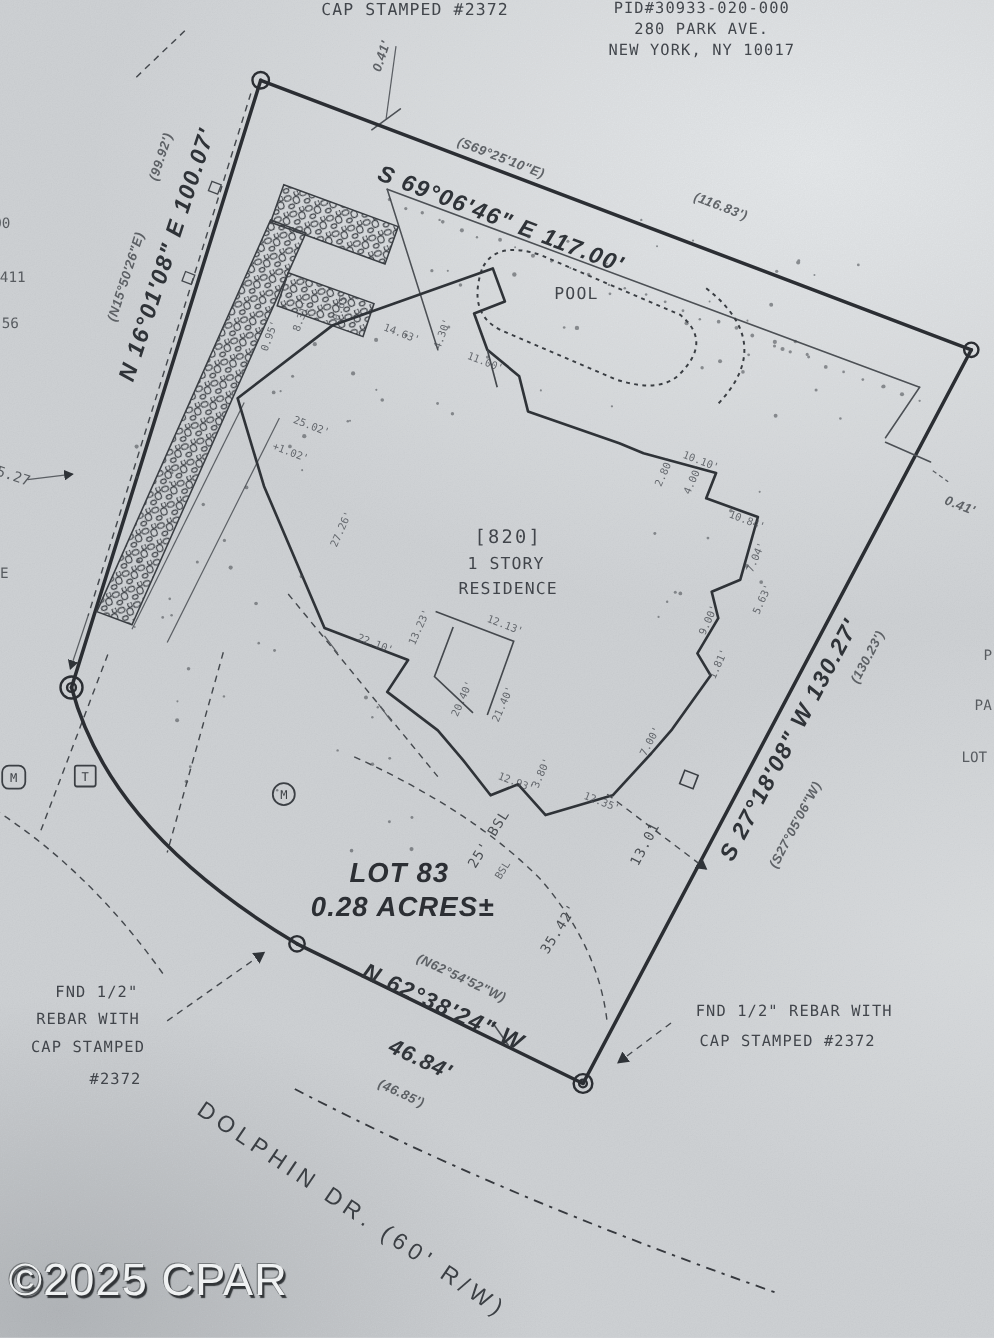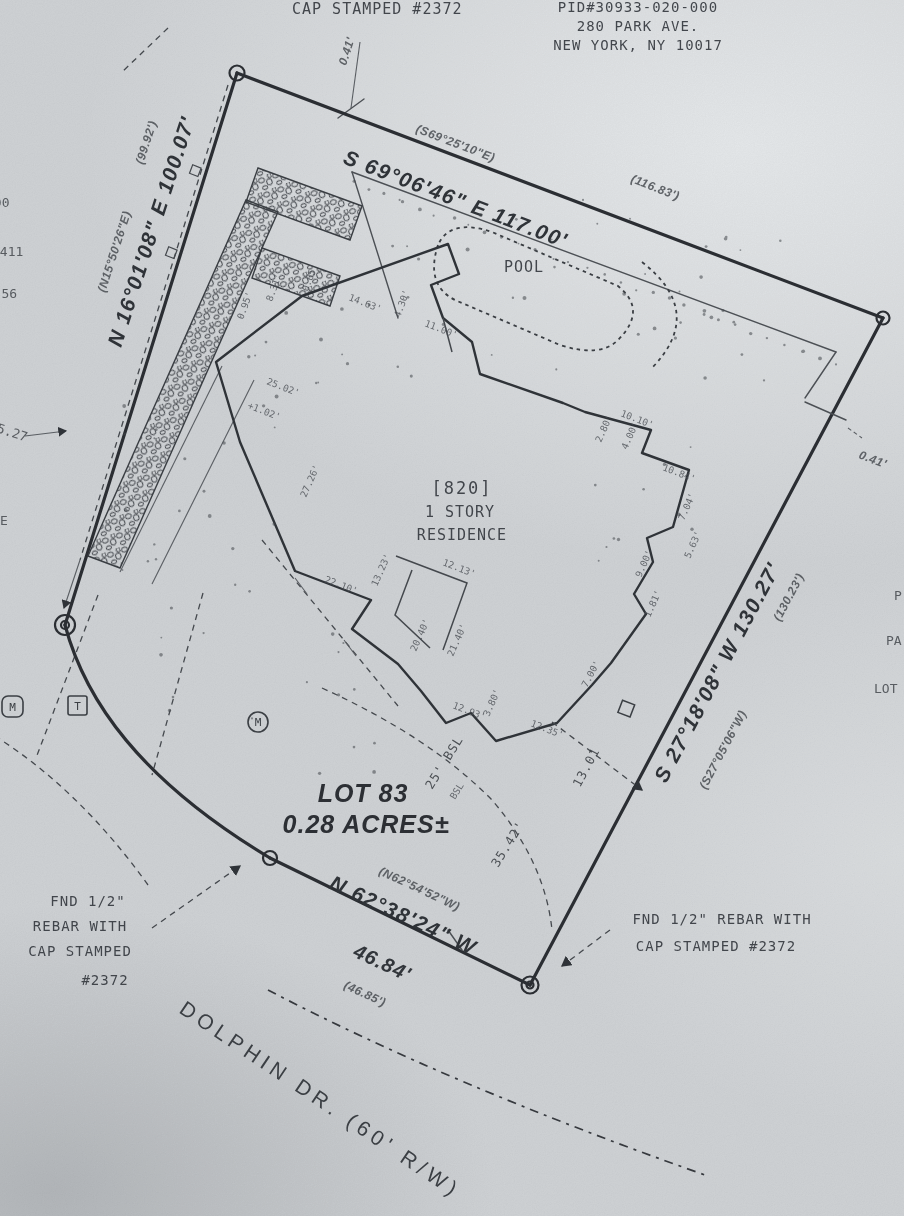--- a/index.html
+++ b/index.html
@@ -375,13 +375,14 @@
         <circle cx="735.1" cy="324.6" r="1.35"></circle>
         <circle cx="750.7" cy="333.6" r="1.71"></circle>
         <circle cx="766.9" cy="338.1" r="1.22"></circle>
         <circle cx="784.4" cy="345.1" r="1.23"></circle>
         <circle cx="803.3" cy="351.3" r="1.76"></circle>
         <circle cx="820.0" cy="358.4" r="1.88"></circle>
         <circle cx="836.0" cy="364.4" r="1.06"></circle>
       </g>
 </svg>
 
+<div class="watermark">©2025 CPAR</div>
 </div>
 
 </body></html>

